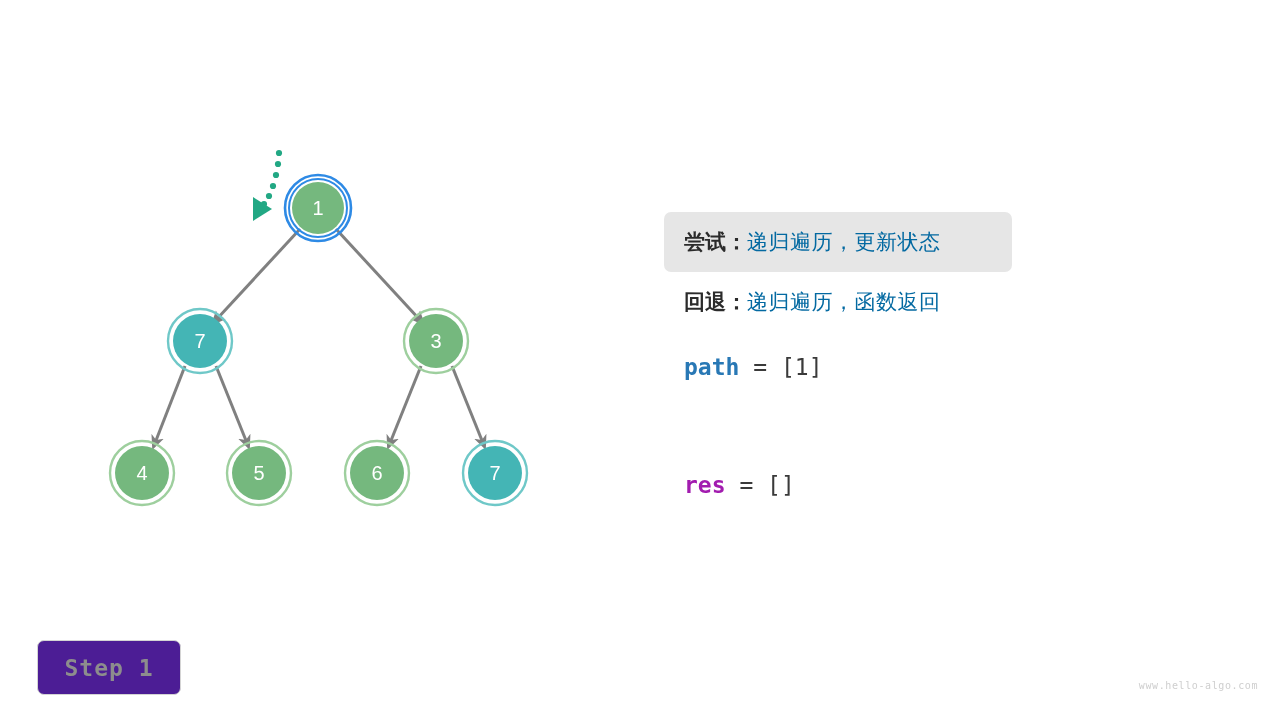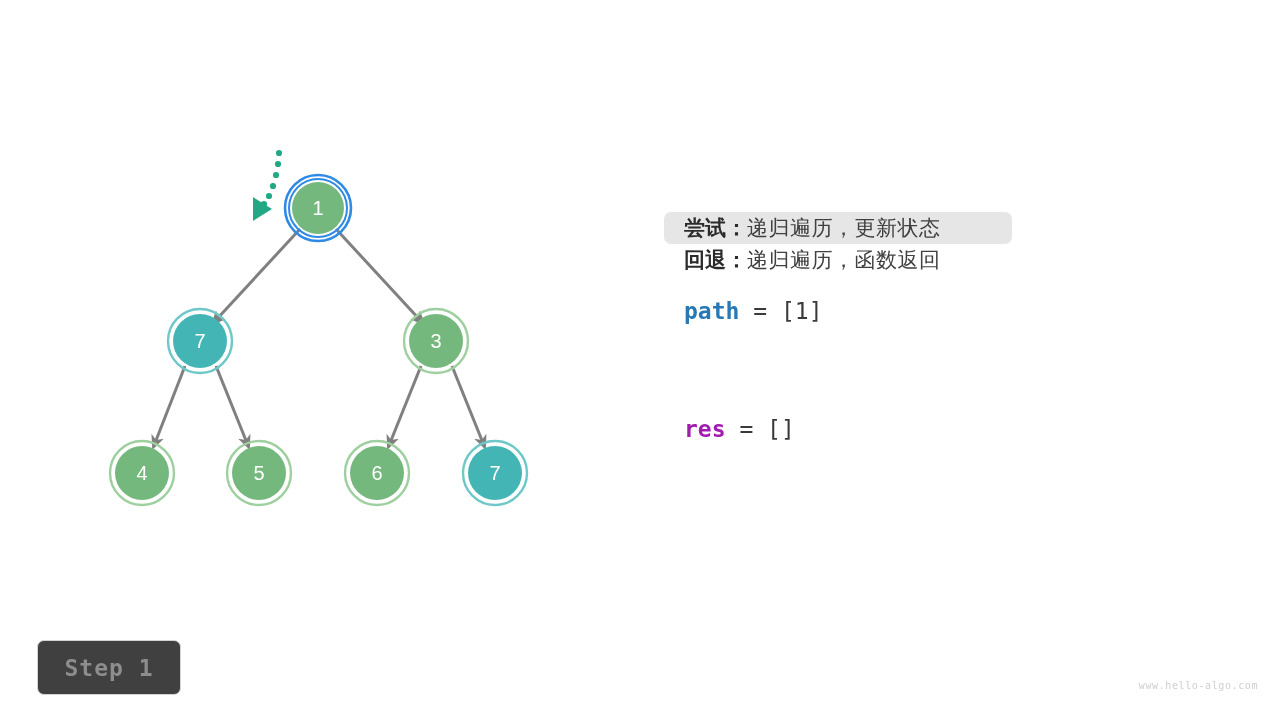--- a/index.html
+++ b/index.html
@@ -26,21 +26,21 @@
 
   
   #info-panel {
     position: absolute;
     left: 684px;
     top: 212px;
     width: 560px;
   }
 
   .info-line {
-    height: 32px;
+    height: 60px;
     display: flex;
     align-items: center;
     font-size: 21px;
     color: #3a3a3a;
     white-space: pre;
   }
   .info-line.highlight {
     background: #e6e6e6;
     border-radius: 7px;
     padding: 0 20px;
@@ -51,21 +51,21 @@
     padding: 0 20px;
     margin-left: -20px;
   }
   .lbl-bold {
     font-weight: bold;
     color: #2b2b2b;
     font-family: "Liberation Sans", "DejaVu Sans", sans-serif;
   }
   .lbl-rest {
     font-weight: normal;
-    color: #404040;
+    color: #0369a1;
     letter-spacing: 0.5px;
   }
 
   .code-line {
     height: 48px;
     display: flex;
     align-items: flex-end;
     font-family: "DejaVu Sans Mono", "Liberation Mono", monospace;
     font-size: 23px;
     white-space: pre;
@@ -95,21 +95,21 @@
     border: 1.5px solid #d4d4d4;
     border-radius: 7px;
     display: flex;
     align-items: center;
     justify-content: center;
     font-family: "DejaVu Sans Mono", "Liberation Mono", monospace;
     font-weight: bold;
     font-size: 23px;
     color: #8d8d8d;
     letter-spacing: 1px;
-    background: #404040;
+    background: #4c1d95;
   }
 
   
   #watermark {
     position: absolute;
     right: 22px;
     bottom: 29px;
     font-family: "DejaVu Sans Mono", "Liberation Mono", monospace;
     font-size: 10px;
     color: #cfcfcf;

